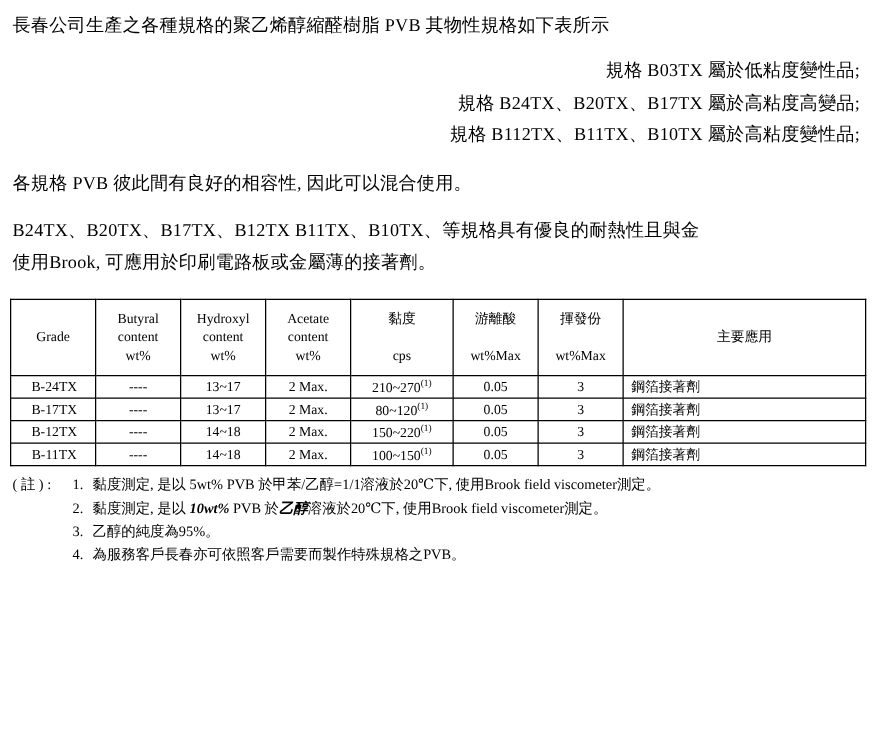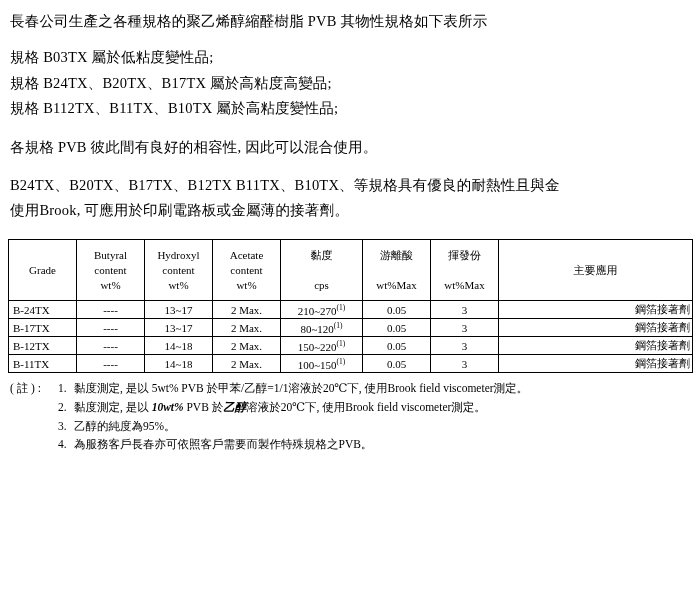--- a/index.html
+++ b/index.html
@@ -31,20 +31,21 @@
     letter-spacing: 0.2px;
   }
   .para.gap {
     margin-top: 16px;
   }
   .para.tight {
     margin-top: 2px;
   }
   .spec-block {
     margin-top: 14px;
+    text-align: right;
   }
   .spec-block .para {
     margin-bottom: 3px;
   }
   table.spec {
     border-collapse: collapse;
     margin: 18px 0 0 8px;
     width: 684px;
     table-layout: fixed;
   }
@@ -54,25 +55,25 @@
     text-align: center;
     padding: 1px 2px;
     font-family: "Liberation Serif", "DejaVu Serif", serif;
   }
   table.spec th {
     font-weight: normal;
     line-height: 1.35;
     padding: 3px 2px;
   }
   table.spec td.grade {
+    text-align: center;
+    padding-left: 4px;
+  }
+  table.spec td.app {
     text-align: left;
-    padding-left: 4px;
-  }
-  table.spec td.app {
-    text-align: right;
     padding-left: 6px;
   }
   .hdr-main {
     height: 54px;
     vertical-align: middle;
   }
   sup {
     font-size: 7.5px;
     vertical-align: super;
   }

